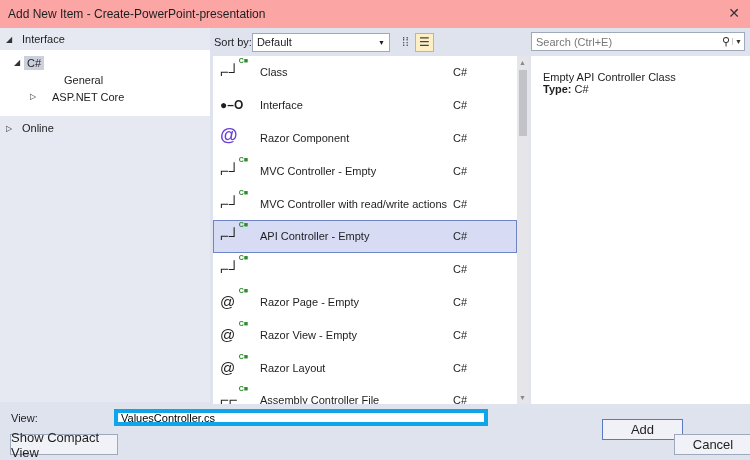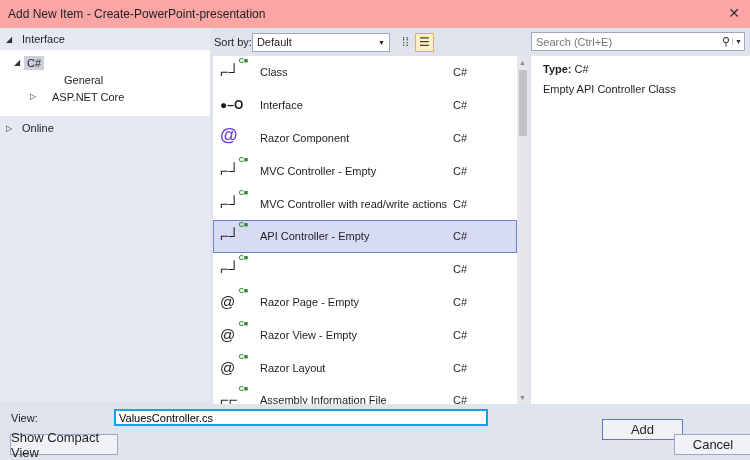--- a/index.html
+++ b/index.html
@@ -24,21 +24,21 @@
 .name{position:absolute;left:46px}
 .lang{position:absolute;left:239px}
 .scroll{position:absolute;left:517px;top:56px;width:12px;height:348px;background:#e6e6ea}
 .thumb{position:absolute;left:2px;top:14px;width:8px;height:66px;background:#c2c3c9}
 .arr{position:absolute;left:2px;font-size:7px;color:#888}
 .search{position:absolute;left:531px;top:32px;width:214px;height:19px;border:1px solid #a0a8bc;background:#fff;display:flex;align-items:center;padding-left:4px;color:#777}
 .sicons{position:absolute;right:0;top:0;height:17px;display:flex;align-items:center;gap:2px;padding-right:2px;color:#333}
 .detail{position:absolute;left:531px;top:56px;width:219px;height:348px;background:#fff;padding:7px 12px}
 .namebar{position:absolute;left:0;top:404px;width:750px;height:56px}
 .nlabel{position:absolute;left:11px;top:8px}
-.ninput{position:absolute;left:114px;top:5px;width:374px;height:17px;border:2px solid #0ea5e9;background:#fff;padding-left:3px;font-size:11px;font-family:"Liberation Sans",sans-serif}
+.ninput{position:absolute;left:114px;top:5px;width:374px;height:17px;border:4px solid #0ea5e9;background:#fff;padding-left:3px;font-size:11px;font-family:"Liberation Sans",sans-serif}
 .btn{position:absolute;height:21px;border:1px solid #a0a8bc;background:#f0f2f7;display:flex;align-items:center;justify-content:center;font-size:13px;cursor:pointer}
 .gbadge{position:absolute;right:0;top:-2px;font-size:7px;color:#2a8a2a;font-weight:bold}
 </style>
 </head>
 <body>
 
 <div class="titlebar">
   <span>Add New Item - Create-PowerPoint-presentation</span>
   <span class="close">✕</span>
 </div>
@@ -122,42 +122,42 @@
       <span class="name">Razor View - Empty</span>
       <span class="lang">C#</span>
     </div>
     <div class="row">
       <span class="ico"><span style="font-size:15px;line-height:26px">@</span><span class="gbadge">C■</span></span>
       <span class="name">Razor Layout</span>
       <span class="lang">C#</span>
     </div>
     <div class="row">
       <span class="ico"><span style="font-size:15px;line-height:26px">⌐⌐</span><span class="gbadge">C■</span></span>
-      <span class="name">Assembly Information File</span>
+      <span class="name">Assembly Controller File</span>
       <span class="lang">C#</span>
     </div>
   </div>
 
 <div class="scroll">
   <span class="arr" style="top:3px">▲</span>
   <div class="thumb"></div>
   <span class="arr" style="bottom:3px">▼</span>
 </div>
 
 <div class="search">
   <span>Search (Ctrl+E)</span>
   <div class="sicons">
       <span>⚲</span>
       <span style="font-size:7px;border-left:1px solid #ccc;padding-left:2px">▼</span>
     </div>
 </div>
 
 <div class="detail">
+  <div style="margin-top:8px">Empty API Controller Class</div>
   <div><b>Type:</b> <span>C#</span></div>
-  <div style="margin-top:8px">Empty API Controller Class</div>
 </div>
 
 <div class="namebar">
   <span class="nlabel">View:</span>
   <input class="ninput" value="ValuesController.cs" style="">
   <div class="btn" style="left:10px;top:30px;width:108px">Show Compact View</div>
   <div class="btn" style="left:602px;top:15px;width:81px;border-color:#5a7bc4">Add</div>
   <div class="btn" style="left:674px;top:30px;width:78px">Cancel</div>
 </div>
 

